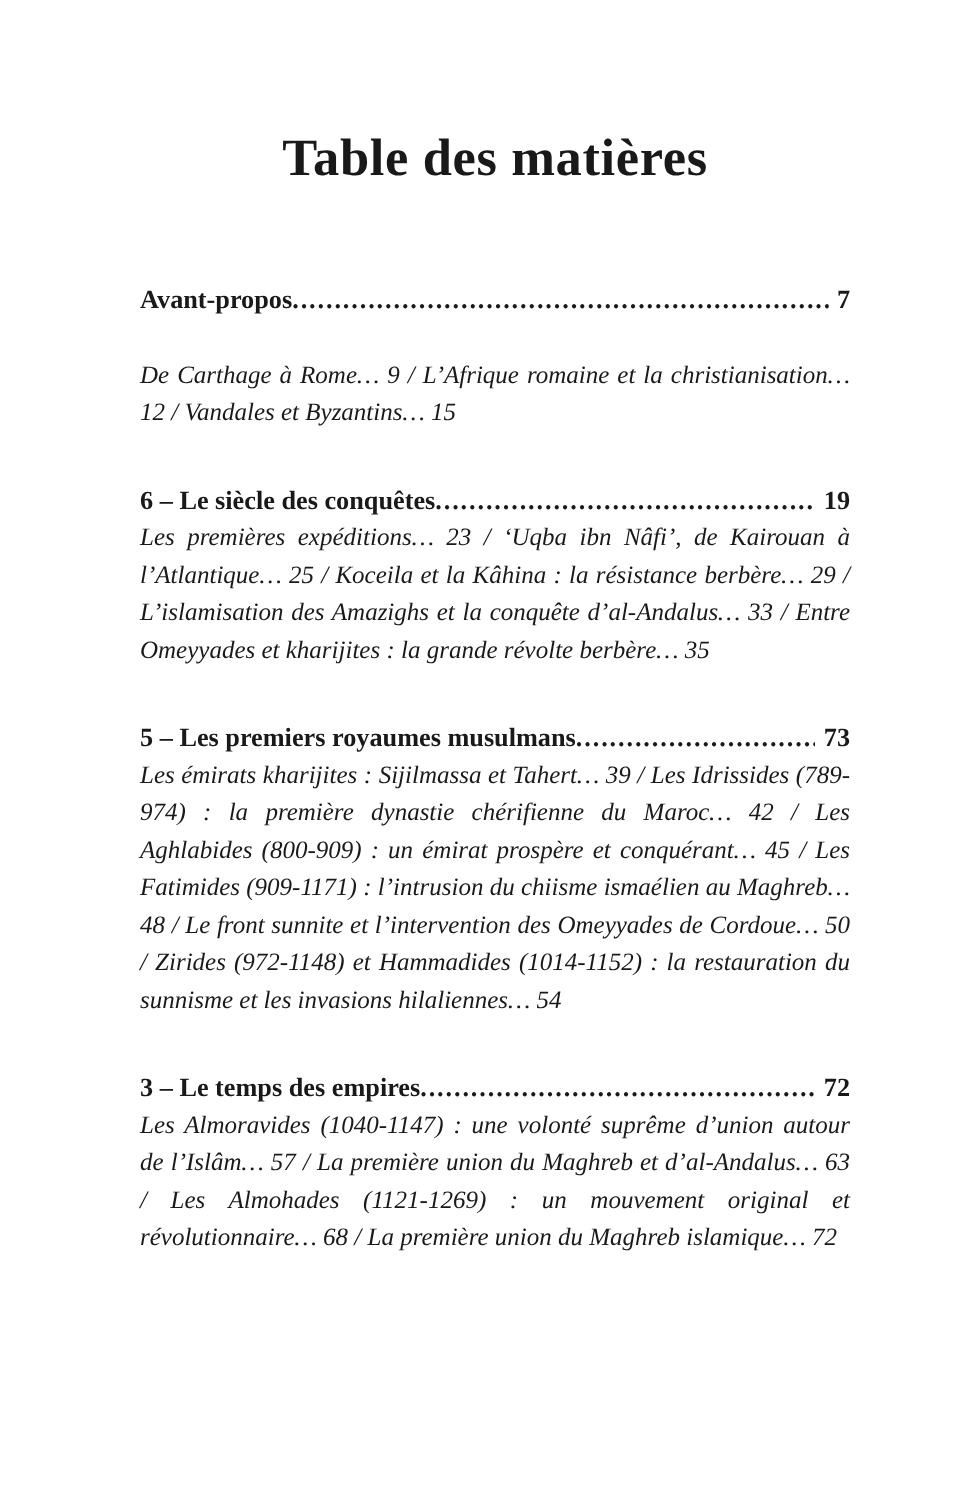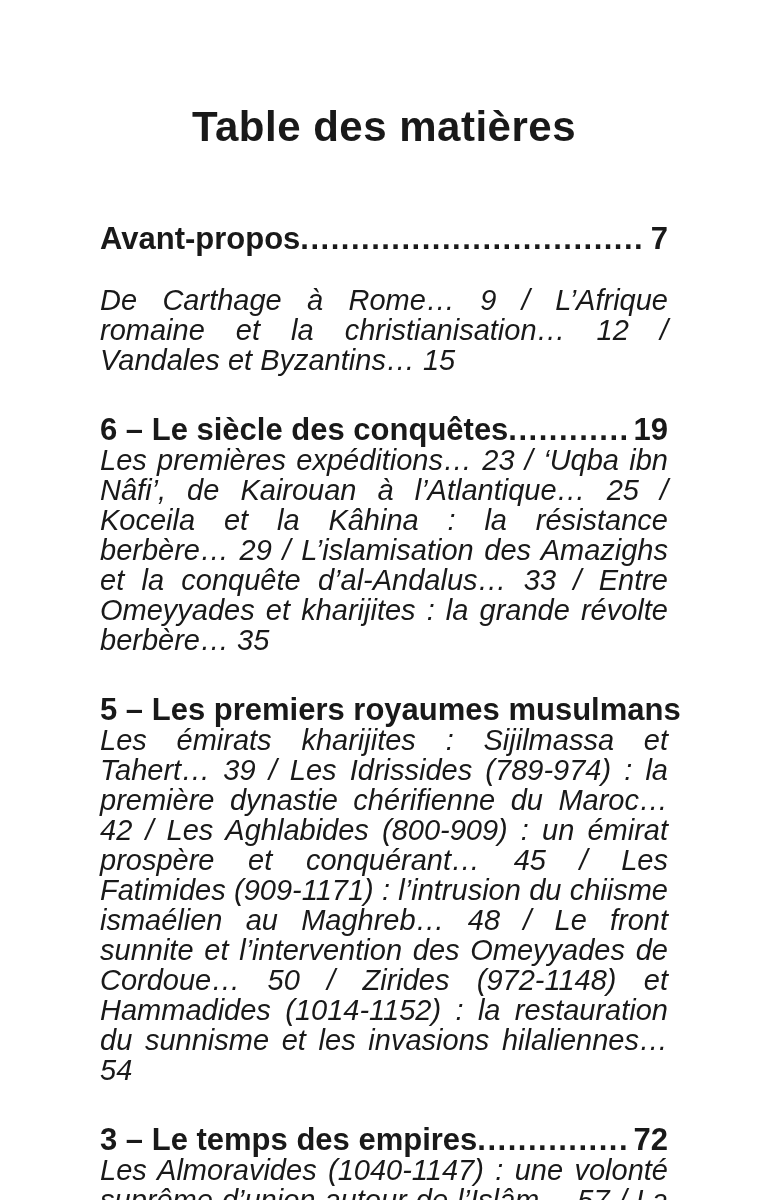--- a/index.html
+++ b/index.html
@@ -6,22 +6,23 @@
     margin: 0;
     padding: 0;
     background: #ffffff;
   }
   .page {
     position: relative;
     width: 684px;
     height: 1200px;
     background: #ffffff;
     overflow: hidden;
-    font-family: Liberation Sans, sans-serif;
+    font-family: Liberation Serif, serif;
     color: #191919;
+    margin-left: 12px;
   }
   .content {
     position: absolute;
     top: 0;
     left: 100px;
     width: 568px;
     padding-top: 102px;
   }
   .title {
     font-size: 42px;
@@ -37,21 +38,21 @@
   .entry--front {
     margin-bottom: 31px;
   }
   .entry:last-child {
     margin-bottom: 0;
   }
   .entry-line {
     display: flex;
     align-items: center;
     font-weight: 700;
-    font-size: 31px;
+    font-size: 21px;
     line-height: 30px;
     white-space: nowrap;
   }
   .entry-line .label {
     flex: 0 0 auto;
   }
   .entry-line .leader {
     flex: 1 1 auto;
     overflow: hidden;
     white-space: nowrap;
@@ -59,21 +60,21 @@
     min-width: 0;
   }
   .entry-line .pageno {
     flex: 0 0 auto;
     margin-left: 7px;
     text-align: right;
   }
   .summary {
     margin: 0;
     font-style: italic;
-    font-size: 29px;
+    font-size: 20px;
     line-height: 30px;
     text-align: justify;
   }
 </style>
 </head>
 <body>
 
 <div class="page">
   <div class="content">
 

